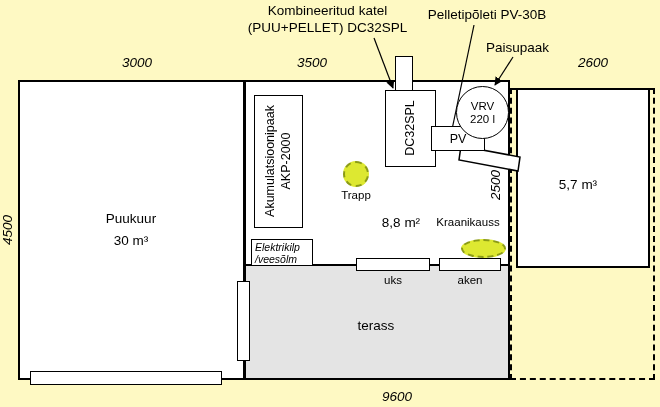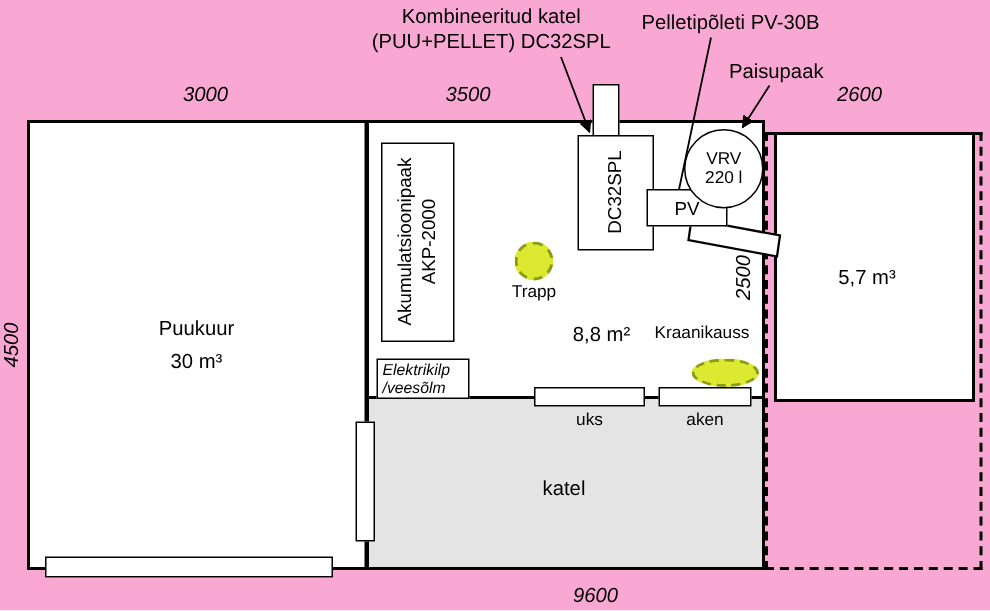--- a/index.html
+++ b/index.html
@@ -1,17 +1,17 @@
 <!DOCTYPE html>
 <html><head>
 <meta charset="utf-8">
 <style>
   html,body { margin:0; padding:0; background:#fff; }
   .canvas {
-    position:relative; width:660px; height:407px; background:#f9a8d4;
+    position:relative; width:660px; height:407px; background:#fef9c3;
     font-family:"Liberation Sans", sans-serif; color:#000; overflow:hidden;
   }
   .lbl { position:absolute; text-align:center; font-size:13.5px; line-height:17px; z-index:7; }
   .small { font-size:11.5px; line-height:13px; }
   .it { }
   .dim { position:absolute; width:60px; text-align:center; font-size:13.5px; font-style:italic; z-index:7; }
   .vdim { height:16px; transform:rotate(-90deg); }
   .wall { position:absolute; background:#000; z-index:1; }
   .room { position:absolute; box-sizing:border-box; border:2px solid #000; background:#fff; z-index:1; }
   .box { position:absolute; box-sizing:border-box; border:1.5px solid #000; background:#fff; z-index:4; }
@@ -36,30 +36,30 @@
 
   <div class="lbl" style="left:225px; top:2px; width:205px;">
     <div>Kombineeritud katel</div>
     <div>(PUU+PELLET)  DC32SPL</div>
   </div>
   <div class="lbl" style="left:412px; top:6px; width:150px;">Pelletipõleti PV-30B</div>
   <div class="lbl" style="left:480px; top:39px; width:75px;">Paisupaak</div>
 
   <div class="dim" style="left:107px; top:55px;">3000</div>
   <div class="dim" style="left:282px; top:55px;">3500</div>
-  <div class="dim" style="left:543px; top:55px;">2600</div>
+  <div class="dim" style="left:563px; top:55px;">2600</div>
   <div class="dim vdim" style="left:-22px; top:222px;">4500</div>
   <div class="dim vdim" style="left:466px; top:177px;">2500</div>
   <div class="dim" style="left:367px; top:389px;">9600</div>
 
   <div class="room" style="left:18px; top:80px; width:492px; height:300px;"></div>
   <div class="wall" style="left:243px; top:80px; width:3px; height:300px;"></div>
 
   <div class="terrace" style="left:246px; top:264px; width:262px; height:114px;"></div>
-  <div class="lbl it" style="left:344px; top:317px; width:64px;">katel</div>
+  <div class="lbl it" style="left:344px; top:317px; width:64px;">terass</div>
 
   <div class="dashedbox" style="left:510px; top:88px; width:145px; height:292px;"></div>
   <div class="room" style="left:516px; top:88px; width:134px; height:180px; z-index:2;"></div>
   <div class="lbl" style="left:518px; top:176px; width:120px;">5,7 m³</div>
 
   <div class="lbl" style="left:86px; top:208px; width:90px; line-height:22px;">
     <div>Puukuur</div>
     <div>30 m³</div>
   </div>
 

